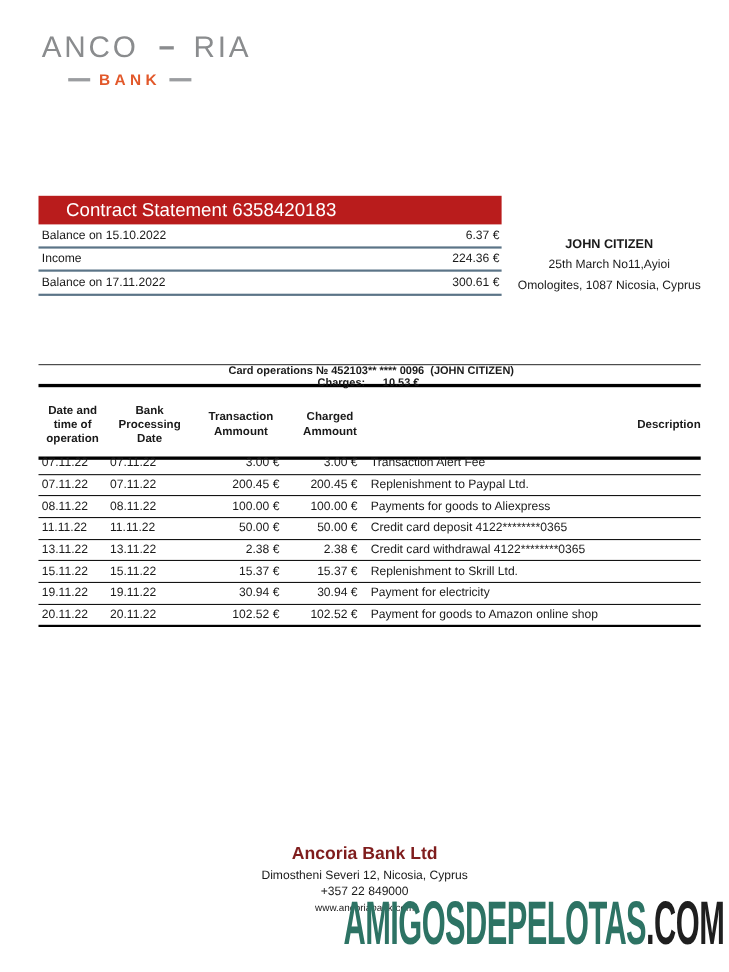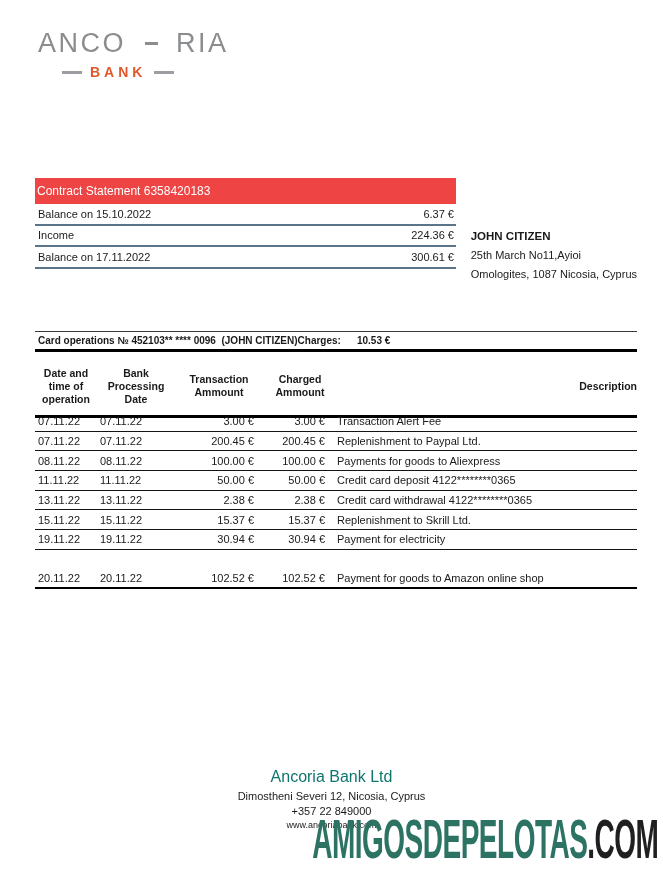--- a/index.html
+++ b/index.html
@@ -13,71 +13,71 @@
   .logo { position:absolute; left:38px; top:28px; }
   .wordmark { display:flex; align-items:center; font-size:27px; letter-spacing:2.5px; color:#8a8c8e; font-weight:400;gap:20px; }
   .wordmark .dash { width:13px; height:3px; background:#8a8c8e; margin:0 -2px 0 -1px; }
   .bank-row { display:flex; align-items:center; gap:8px; margin:5px 0 0 24px; }
   .bank-row .dash { width:20px; height:3px; background:#9b9da0; }
   .bank-row .bank-label { color:#e2582a; font-weight:bold; font-size:14px; letter-spacing:4px; }
 
   
   .orange-bar {
     position:absolute; left:35px; top:178px; width:421px; height:26px;
-    background:#ef4444; color:#ffffff; font-size:12px; line-height:26px;
-    padding-left:2px; box-sizing:border-box; white-space:nowrap;
+    background:#b91c1c; color:#ffffff; font-size:17px; line-height:26px;
+    padding-left:25px; box-sizing:border-box; white-space:nowrap;
   }
 
   
   .summary { position:absolute; left:35px; top:204px; width:421px; }
   .summary-row {
     display:flex; justify-content:space-between; align-items:center;
     height:19.6px; border-bottom:2px solid #5b7487; font-size:11px;
   }
   .summary-row .lbl { padding-left:3px; }
   .summary-row .val { padding-right:2px; }
 
   
-  .address { position:absolute; right:26px; top:227px; text-align:left; font-size:11px; line-height:19px; }
+  .address { position:absolute; right:26px; top:213px; text-align:center; font-size:11px; line-height:19px; }
   .address .cust-name { font-weight:bold; font-size:11.5px; }
 
   
   .card-ops {
     position:absolute; left:35px; top:331px; width:602px; height:17px;
     border-top:1px solid #3a3a3a; border-bottom:3px solid #000;
     display:flex; align-items:center;
-    font-size:10px; font-weight:bold;
+    font-size:10px; font-weight:bold;flex-direction:column;
   }
   .card-ops .left { padding-left:3px; white-space:pre; }
   .card-ops .right { display:flex; gap:16px; padding-right:2px; }
 
   
   .tx-grid { display:grid; grid-template-columns:62px 78px 88px 74px 1fr; }
   .tx-header {
     position:absolute; left:35px; top:357px; width:602px; height:58px;
     border-bottom:3px solid #000; align-items:center;
     font-size:10.5px; font-weight:bold; line-height:13px;
   }
   .tx-header .cell { white-space:pre-line; text-align:center; }
   .tx-header .cell.desc { text-align:right; }
   .tx-rows { position:absolute; left:35px; top:412px; width:602px; }
   .tx-row {
     height:19.7px; border-bottom:1.5px solid #141414;
     align-items:center; font-size:11px; box-sizing:border-box;
   }
-  .tx-row:last-child { border-bottom:2.5px solid #000;margin-top:19px; }
+  .tx-row:last-child { border-bottom:2.5px solid #000; }
   .tx-row .c1 { padding-left:3px; }
   .tx-row .c2 { padding-left:3px; }
   .tx-row .c3 { text-align:right; padding-right:9px; }
   .tx-row .c4 { text-align:right; padding-right:12px; }
   .tx-row .c5 { padding-left:0; white-space:nowrap; }
 
   
   .footer { position:absolute; left:0; top:768px; width:100%; text-align:center; }
-  .footer .bank-name { color:#0f766e; font-weight:normal; font-size:16px; }
+  .footer .bank-name { color:#7f1d1d; font-weight:bold; font-size:16px; }
   .footer .addr { font-size:11px; margin-top:4px; }
   .footer .phone { font-size:11px; margin-top:3px; }
   .footer .site { font-size:9px; margin-top:3px; }
 
   
   .watermark {
     position:absolute; top:811px; right:5px;
     font-size:56px; font-weight:bold; line-height:1; letter-spacing:-1px;
     white-space:nowrap; transform:scaleX(0.5); transform-origin:right center;
   }

